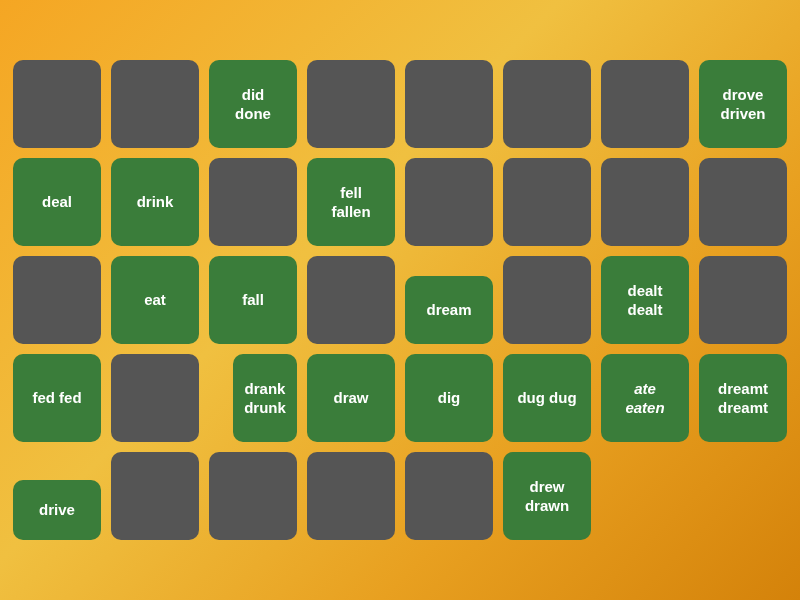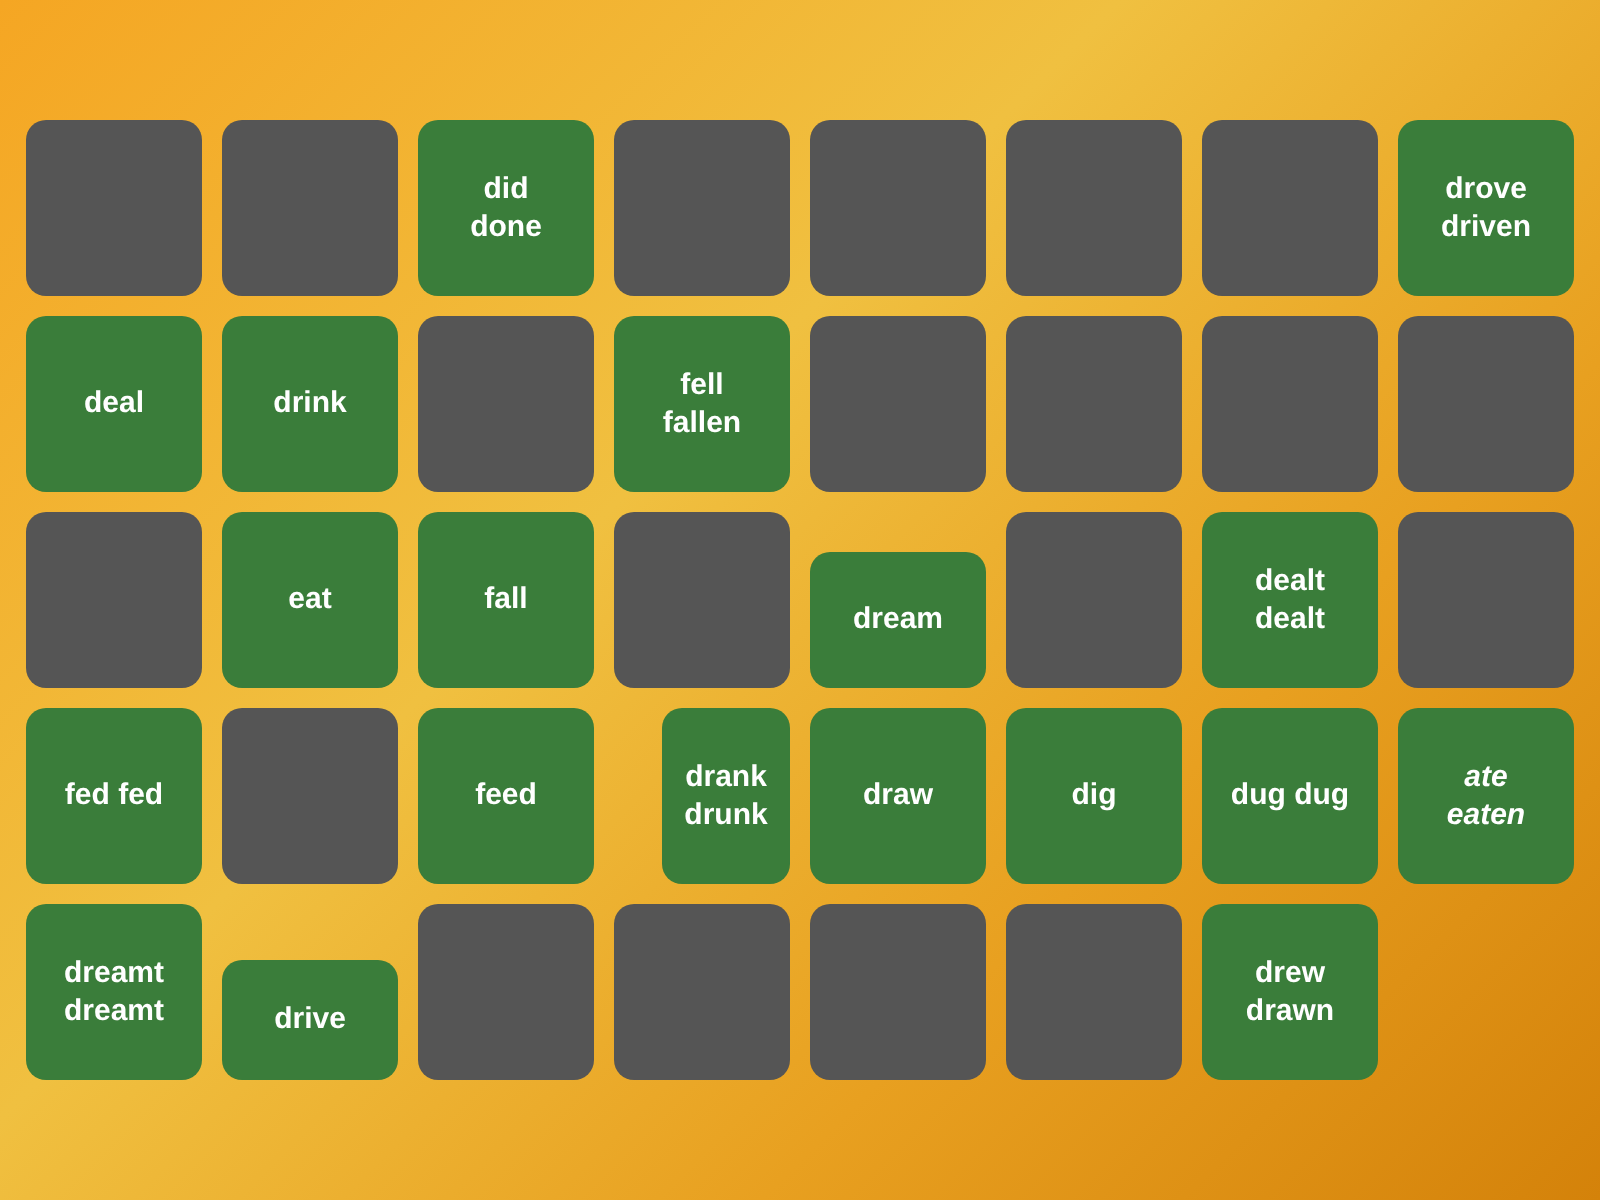--- a/index.html
+++ b/index.html
@@ -71,21 +71,20 @@
     <div class="cell cell-green" style="white-space: pre-line; text-align: center;">eat</div>
     <div class="cell cell-green" style="white-space: pre-line;">fall</div>
     <div class="cell cell-empty"></div>
     <div class="cell cell-green" style="white-space: pre-line; margin-top: 20px;">dream</div>
     <div class="cell cell-empty"></div>
     <div class="cell cell-green" style="white-space: pre-line;">dealt
 dealt</div>
     <div class="cell cell-empty"></div>
     <div class="cell cell-green" style="white-space: pre-line;">fed fed</div>
     <div class="cell cell-empty"></div>
-    <div class="cell cell-green" style="white-space: pre-line;">feed</div>
     <div class="cell cell-green" style="white-space: pre-line; margin-left: 24px;">drank
 drunk</div>
     <div class="cell cell-green" style="white-space: pre-line;">draw</div>
     <div class="cell cell-green" style="white-space: pre-line;">dig</div>
     <div class="cell cell-green" style="white-space: pre-line;">dug dug</div>
     <div class="cell cell-green" style="white-space: pre-line; font-style: italic;">ate
 eaten</div>
     <div class="cell cell-green" style="white-space: pre-line; text-align: center;">dreamt
 dreamt</div>
     <div class="cell cell-green" style="white-space: pre-line; margin-top: 28px;">drive</div>

